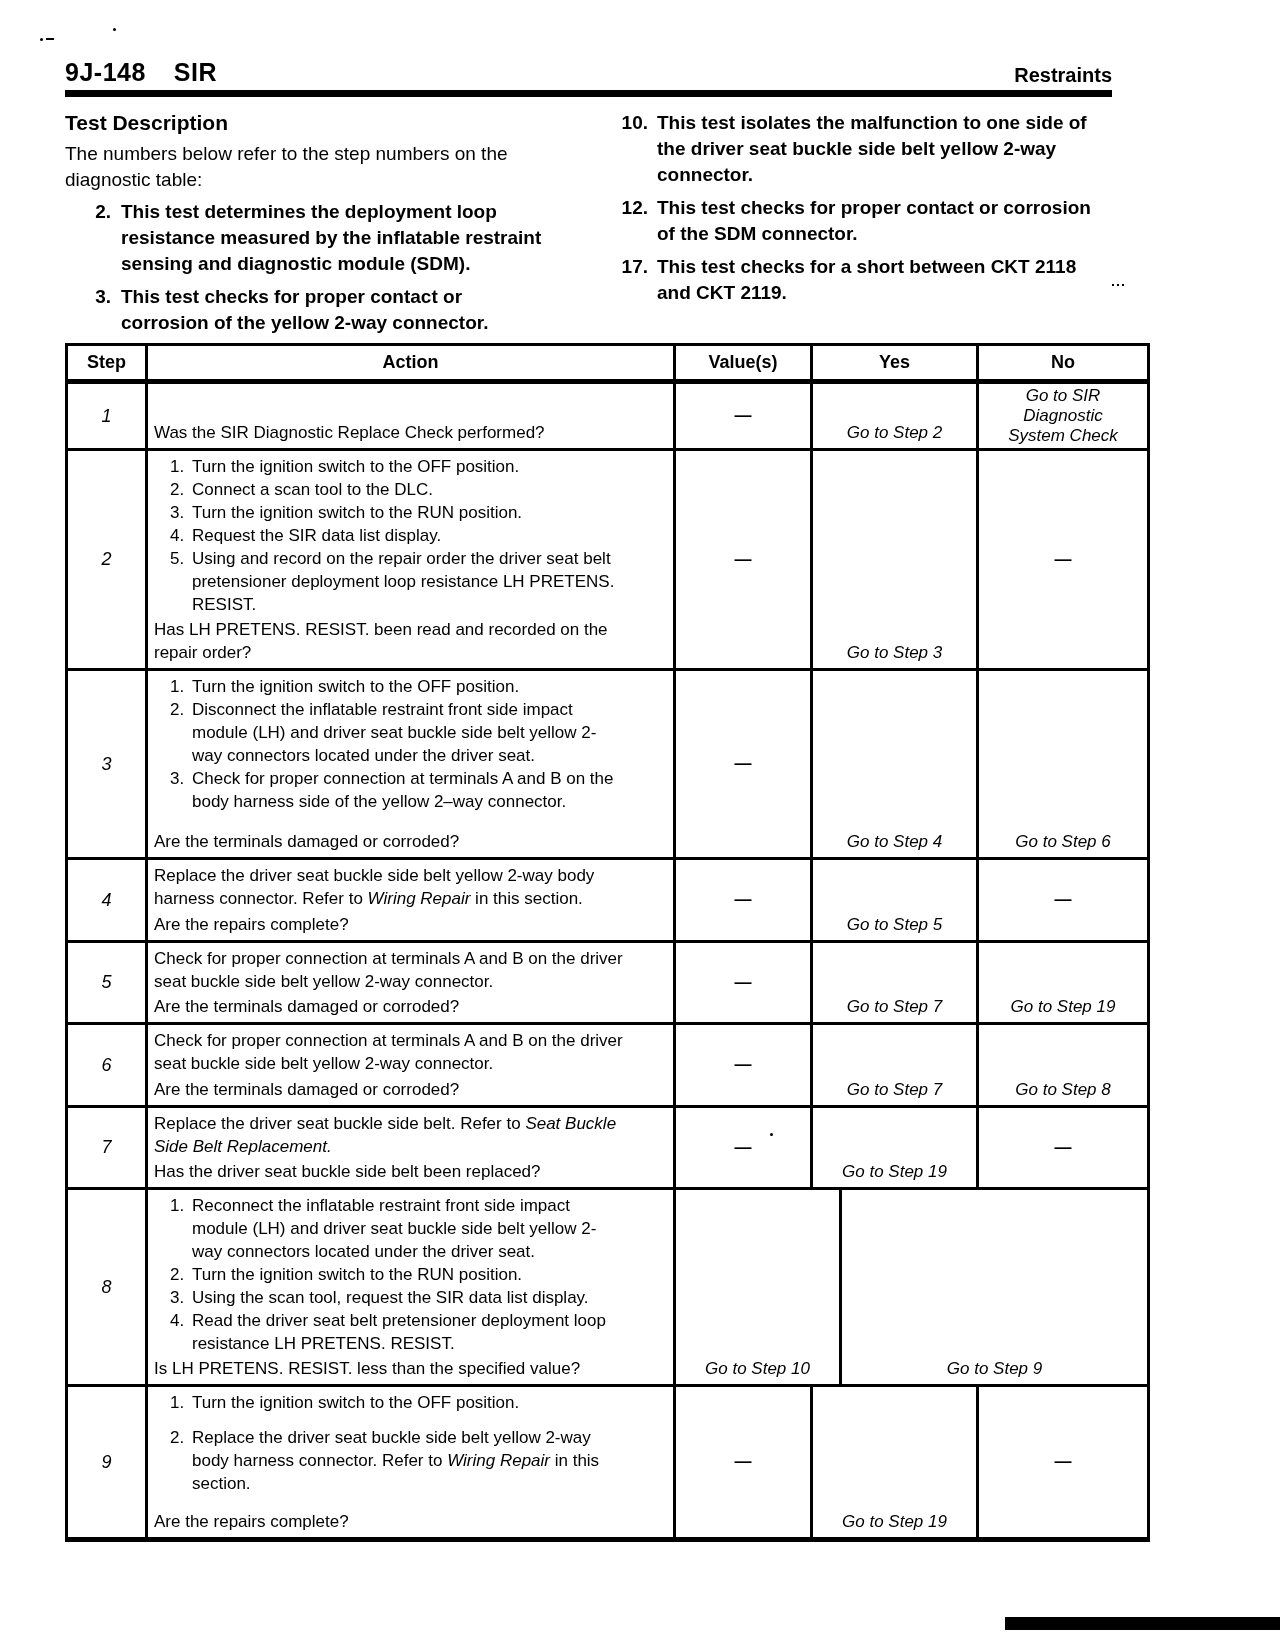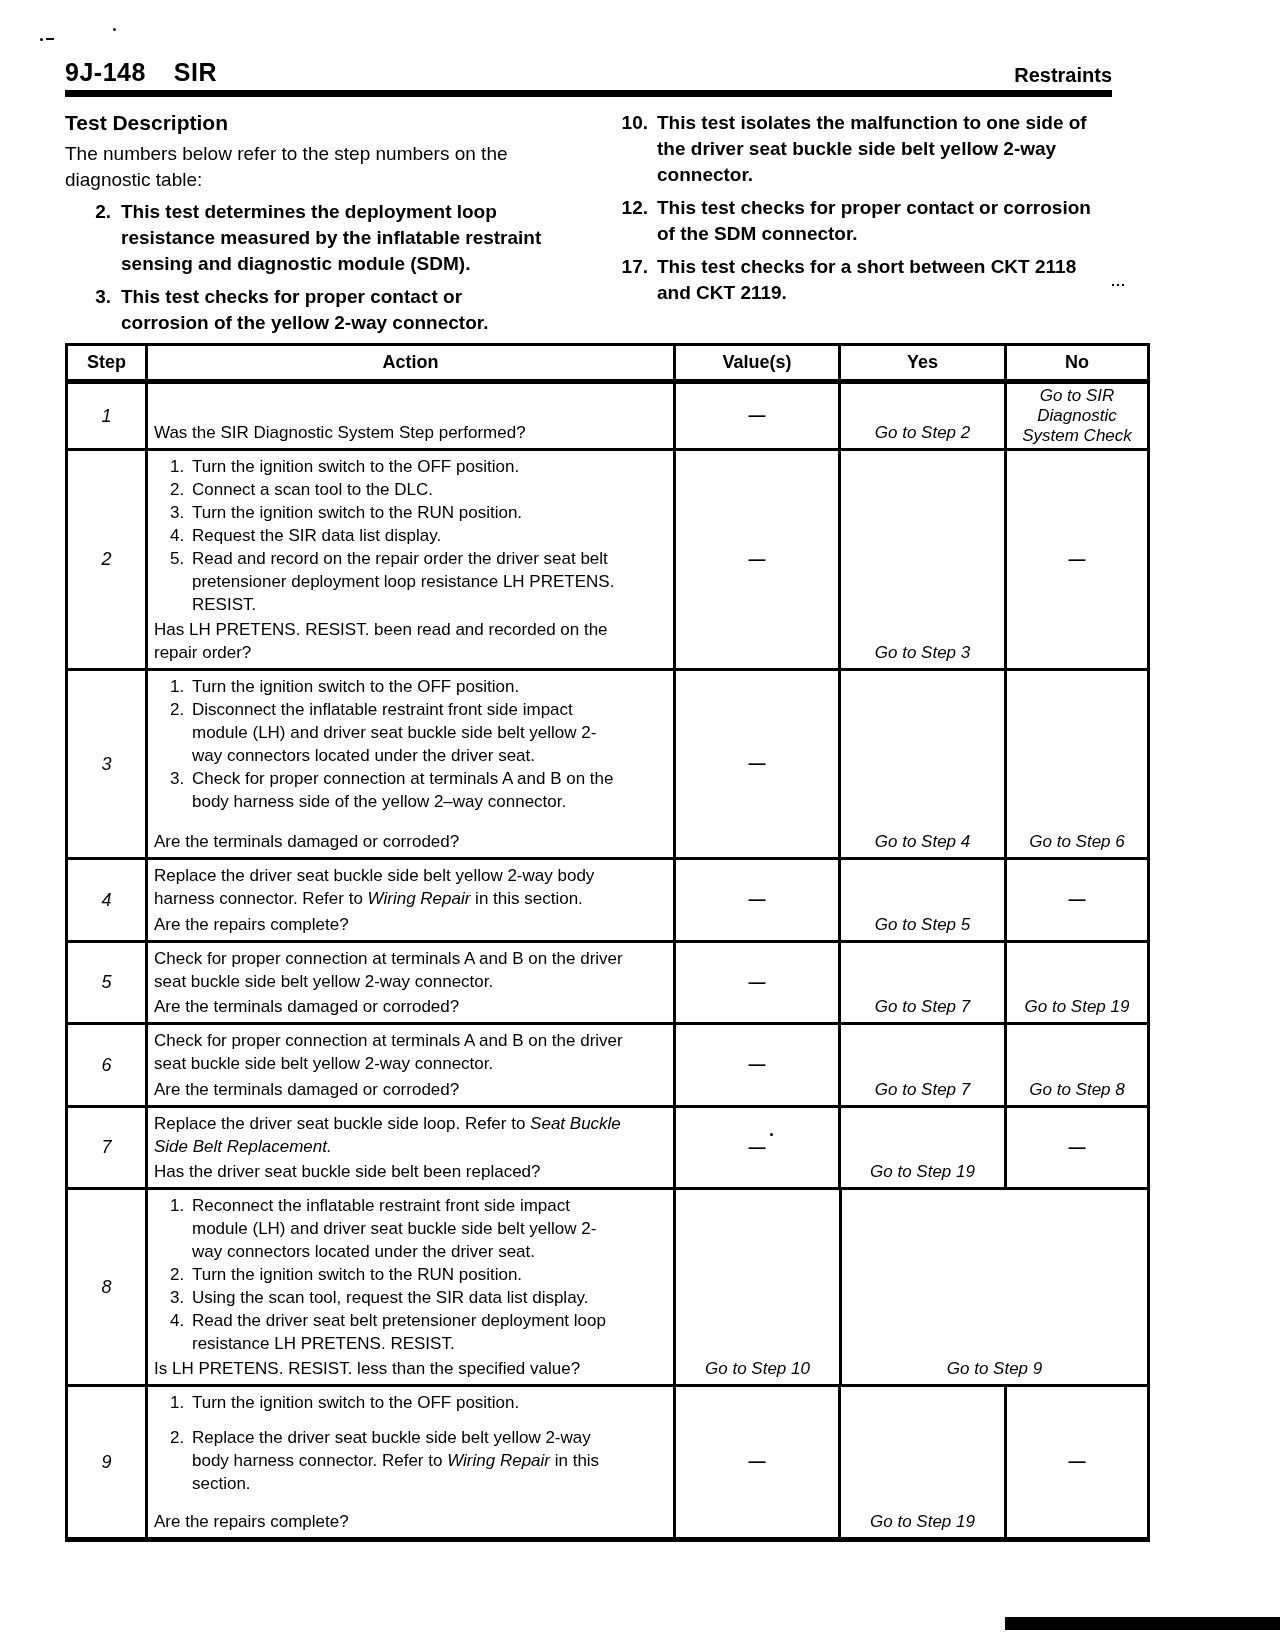--- a/index.html
+++ b/index.html
@@ -35,21 +35,21 @@
   .tbl-title{width:1085px;text-align:center;font-size:21px;font-weight:bold;margin-top:24px;margin-bottom:9px;}
 
   
   .dtable{width:1085px;border:3px solid #000;border-bottom-width:5px;box-sizing:border-box;}
   .drow{display:flex;align-items:stretch;}
   .drow + .drow{border-top:3px solid #000;}
   .cell{box-sizing:border-box;}
   .cell + .cell{border-left:3px solid #000;}
   .step{width:77px;display:flex;align-items:center;justify-content:center;}
   .action{width:528px;display:flex;flex-direction:column;padding:4px 48px 4px 6px;font-size:17px;line-height:23px;}
-  .value{width:165px;display:flex;align-items:center;justify-content:center;}
+  .value{width:137px;display:flex;align-items:center;justify-content:center;}
   .yes{width:166px;display:flex;flex-direction:column;justify-content:flex-end;align-items:center;padding-bottom:5px;text-align:left;}
   .no{flex:1;display:flex;}
   .no-bottom{flex-direction:column;justify-content:flex-end;align-items:center;padding-bottom:5px;text-align:center;}
   .no-center{align-items:center;justify-content:center;}
   .no-fill{flex-direction:column;justify-content:center;align-items:center;text-align:center;line-height:20px;padding:2px;}
 
   .dhead{border-bottom:2px solid #000;}
   .dhead .cell{display:flex;align-items:center;justify-content:center;font-size:18px;font-weight:bold;padding:5px 0;}
   .dhead .action,.dhead .yes{padding:5px 0;}
   .drow.dhead + .drow{border-top:3px solid #000;}
@@ -139,21 +139,21 @@
         <div class="cell value">Value(s)</div>
         <div class="cell yes">Yes</div>
         <div class="cell no no-center">No</div>
       </div>
 
       <div class="drow r1">
         <div class="cell step">
             <span class="stepnum">1</span>
           </div>
         <div class="cell action">
-          <div class="question">Was the SIR Diagnostic System Step performed?</div>
+          <div class="question">Was the SIR Diagnostic Replace Check performed?</div>
         </div>
         <div class="cell value">
             <span class="dash">—</span>
           </div>
         <div class="cell yes">
             <span class="goto">Go to Step 2</span>
           </div>
         <div class="cell no no-fill">
           <span class="goto">Go to SIR</span>
           <span class="goto">Diagnostic</span>
@@ -177,21 +177,21 @@
           <div class="item">
               <span class="n">3.</span>
               <span class="t">Turn the ignition switch to the RUN position.</span>
             </div>
           <div class="item">
               <span class="n">4.</span>
               <span class="t">Request the SIR data list display.</span>
             </div>
           <div class="item">
               <span class="n">5.</span>
-              <span class="t">Read and record on the repair order the driver seat belt pretensioner deployment loop resistance LH PRETENS. RESIST.</span>
+              <span class="t">Using and record on the repair order the driver seat belt pretensioner deployment loop resistance LH PRETENS. RESIST.</span>
             </div>
           <div class="question">Has LH PRETENS. RESIST. been read and recorded on the repair order?</div>
         </div>
         <div class="cell value">
             <span class="dash">—</span>
           </div>
         <div class="cell yes">
             <span class="goto">Go to Step 3</span>
           </div>
         <div class="cell no no-center">
@@ -284,21 +284,21 @@
         <div class="cell no no-bottom">
             <span class="goto">Go to Step 8</span>
           </div>
       </div>
 
       <div class="drow r7">
         <div class="cell step">
             <span class="stepnum">7</span>
           </div>
         <div class="cell action">
-          <div><span>Replace the driver seat buckle side loop. Refer to </span><span class="it">Seat Buckle Side Belt Replacement.</span><span></span></div>
+          <div><span>Replace the driver seat buckle side belt. Refer to </span><span class="it">Seat Buckle Side Belt Replacement.</span><span></span></div>
           <div class="question">Has the driver seat buckle side belt been replaced?</div>
         </div>
         <div class="cell value">
             <span class="dash">—</span>
           </div>
         <div class="cell yes">
             <span class="goto">Go to Step 19</span>
           </div>
         <div class="cell no no-center">
             <span class="dash">—</span>

